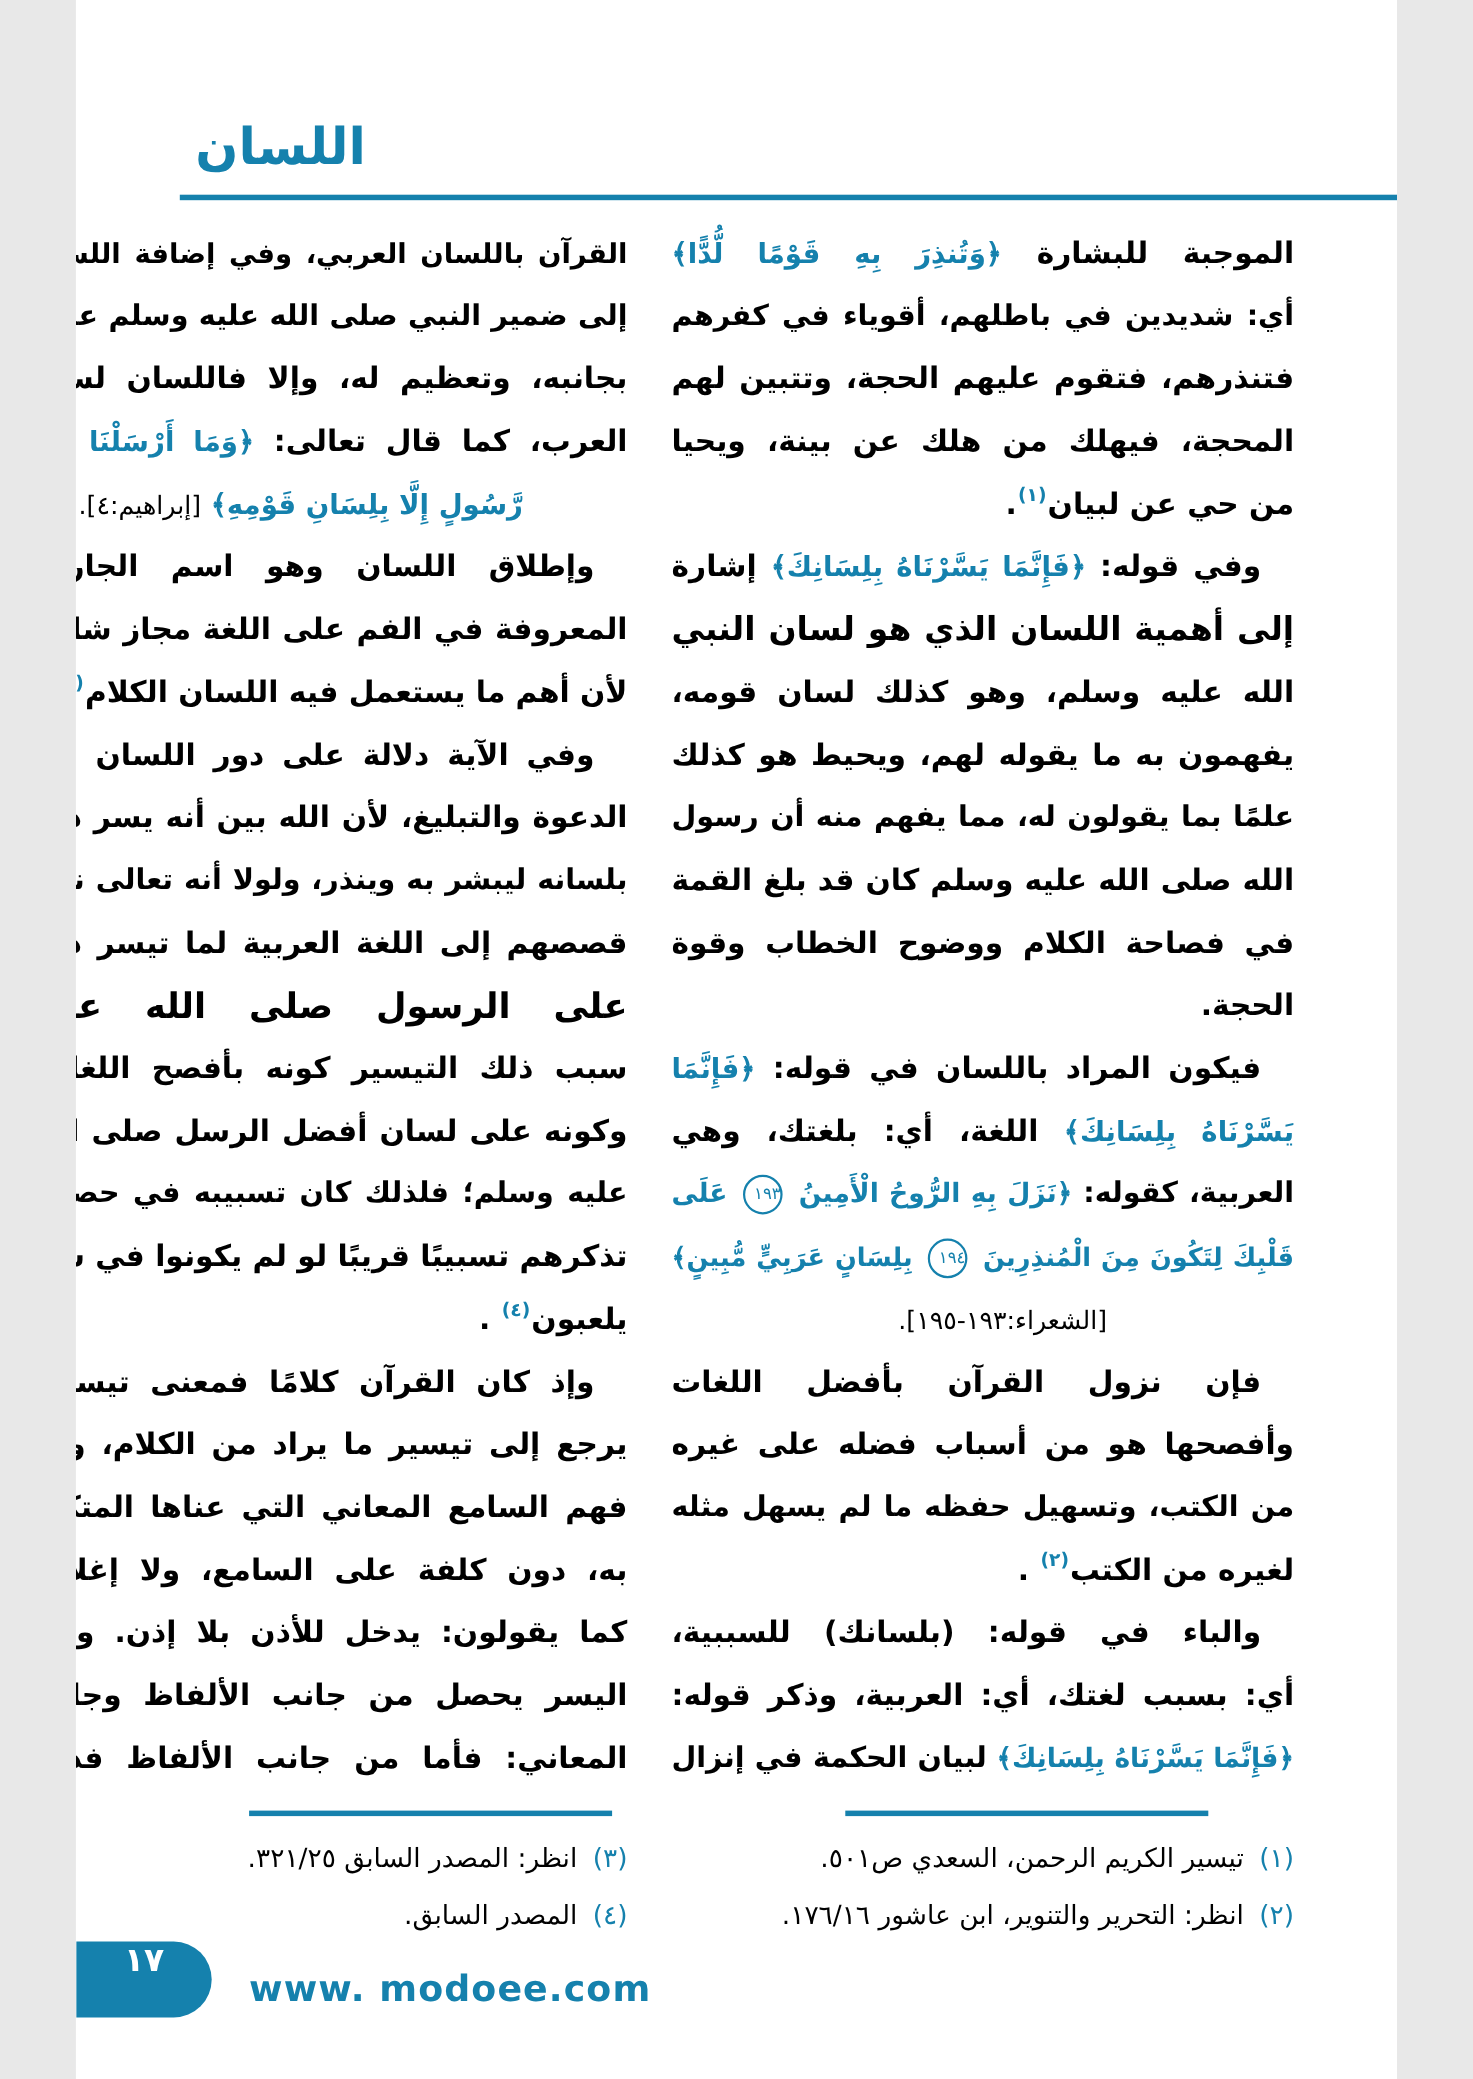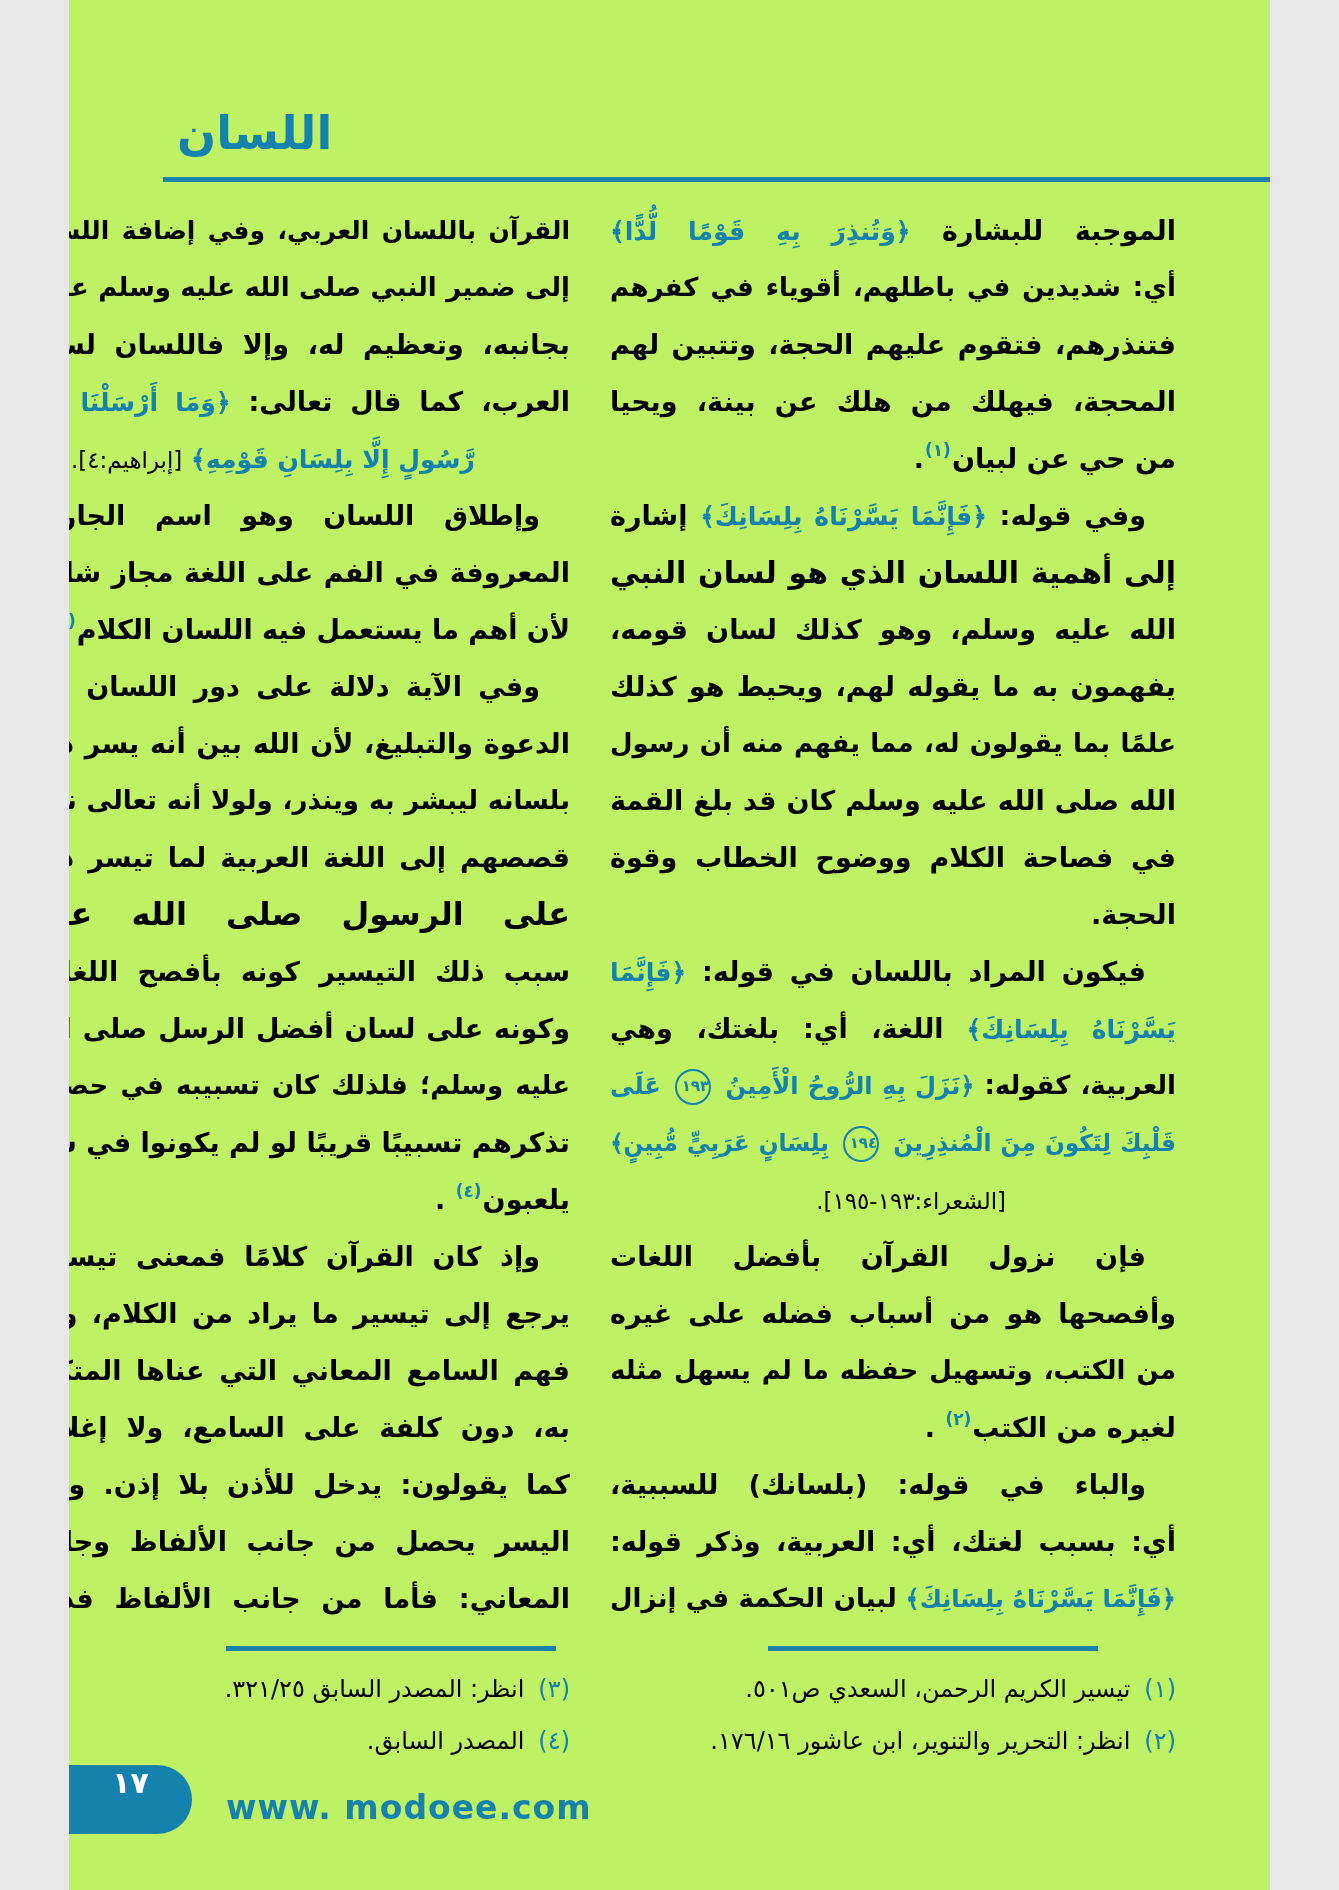--- a/index.html
+++ b/index.html
@@ -1,19 +1,19 @@
 <!DOCTYPE html>
 <html lang="ar" dir="rtl" style="--accent: #1581ad;"><head>
 <meta charset="utf-8">
 <style>
   :root{ --accent:#1581ad; --ink:#000000; }
   html,body{ margin:0; padding:0; background:#e8e8e8; }
   .page{
     position:relative; width:1201px; height:1890px; margin:0 auto;
-    background:#bef264; overflow:hidden; direction:rtl;
+    background:#ffffff; overflow:hidden; direction:rtl;
     font-family:"DejaVu Sans", sans-serif; color:var(--ink);
   }
   
   .chapter-title{
     position:absolute; top:110px; left:108px; line-height:1;
     color:var(--accent); font-size:46px; font-weight:bold;
   }
   .title-rule{
     position:absolute; top:177px; left:94px; width:1151px; height:5px;
     background:var(--accent);
@@ -33,21 +33,21 @@
   .seg-quran{ color:var(--accent); font-size:0.93em; }
   .seg-fnref{
     color:var(--accent); font-size:0.63em; position:relative; top:-12px;
     margin:0 1px;
   }
   .seg-source{ font-weight:normal; font-size:0.85em; }
   .seg-ayah{
     display:inline-block; box-sizing:border-box; width:36px; height:36px;
     border:2px solid var(--accent); border-radius:50%;
     color:var(--accent); font-size:15px; line-height:31px; text-align:center;
-    vertical-align:middle; margin:0 5px; font-weight:bold;
+    vertical-align:middle; margin:0 5px; font-weight:normal;
   }
   
   .footnotes{
     position:absolute; top:1646px; right:94px; width:1151px;
     display:flex; gap:40px;
   }
   .fncol-right{ width:566px; }
   .fncol-left{ width:545px; }
   .fnrule{ height:5px; width:330px; background:var(--accent); margin-bottom:12px; }
   .fncol-right .fnrule{ margin-left:auto; margin-right:78px; }

